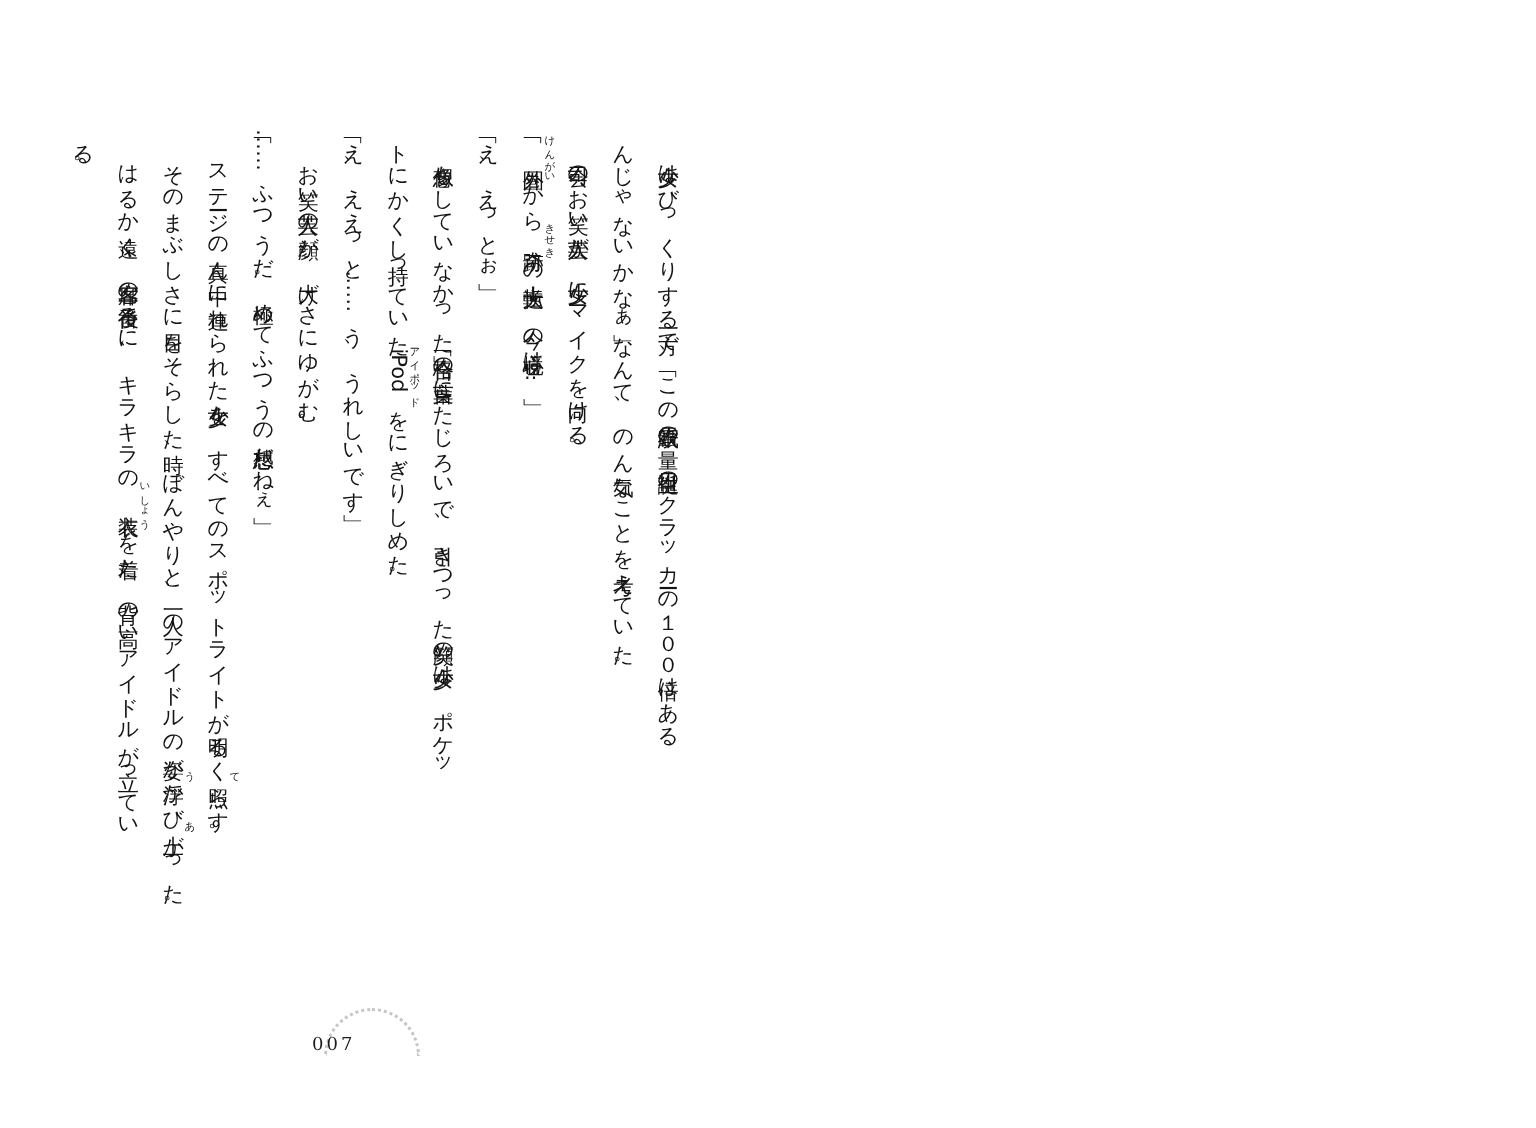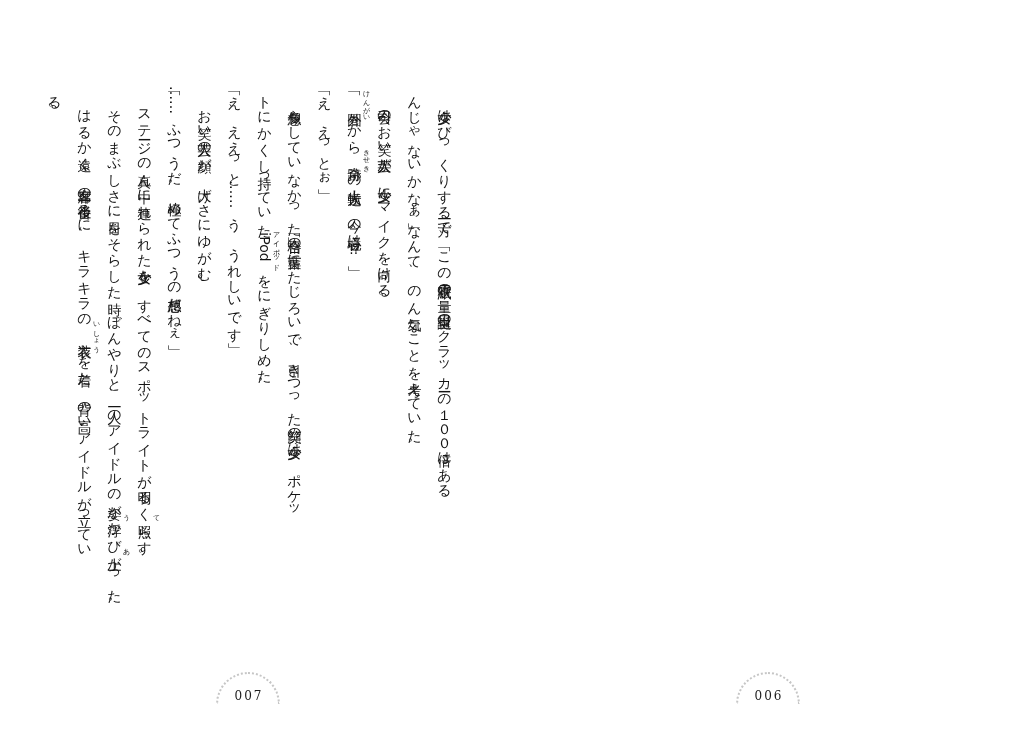--- a/index.html
+++ b/index.html
@@ -28,21 +28,21 @@
   }
   .footer-006 { left:726px; }
   .footer-007 { left:206px; }
   .page-arc {
     position:absolute; top:0; left:50%; transform:translateX(-50%);
     width:60px; height:30px;
     border:2px dotted #c6c6c6; border-bottom:none;
     border-radius:60px 60px 0 0;
   }
   .page-number {
-    position:absolute; top:17px; width:100%; text-align:center;
+    position:absolute; top:17px; width:100%; text-align:left;
     font-family:"DejaVu Serif", serif; font-size:12px;
     letter-spacing:2px; text-indent:2px; color:#1c1c1c;
   }
 </style>
 </head>
 <body>
 
 <div class="canvas">
 
   <section class="page page-right">
@@ -61,23 +61,19 @@
         <div class="tcol">「え、ええっと……う、うれしいです」</div>
         <div class="tcol">　お笑い芸人の顔が、大げさにゆがむ。</div>
         <div class="tcol">「……ふつうだ。極めてふつうの感想だねぇ」</div>
         <div class="tcol">　ステージの真ん中に連れられた少女を、すべてのスポットライトが明るく<ruby>照<rt>て</rt></ruby>らす。</div>
         <div class="tcol">　そのまぶしさに目をそらした時、ぼんやりと、一人のアイドルの姿が<ruby>浮<rt>う</rt></ruby>かび<ruby>上<rt>あ</rt></ruby>がった。</div>
         <div class="tcol">　はるか遠く、客席の一番後ろに、キラキラの<ruby>衣装<rt>いしょう</rt></ruby>を着た、背の高いアイドルが立ってい</div>
         <div class="tcol">る。</div>
       </div>
   </section>
 
-  <div class="page-footer footer-006">
-    <div class="page-arc"></div>
-    <div class="page-number">006</div>
-  </div>
 
   <div class="page-footer footer-007">
     <div class="page-arc"></div>
     <div class="page-number">007</div>
   </div>
 
 </div>
 
 </body></html>

